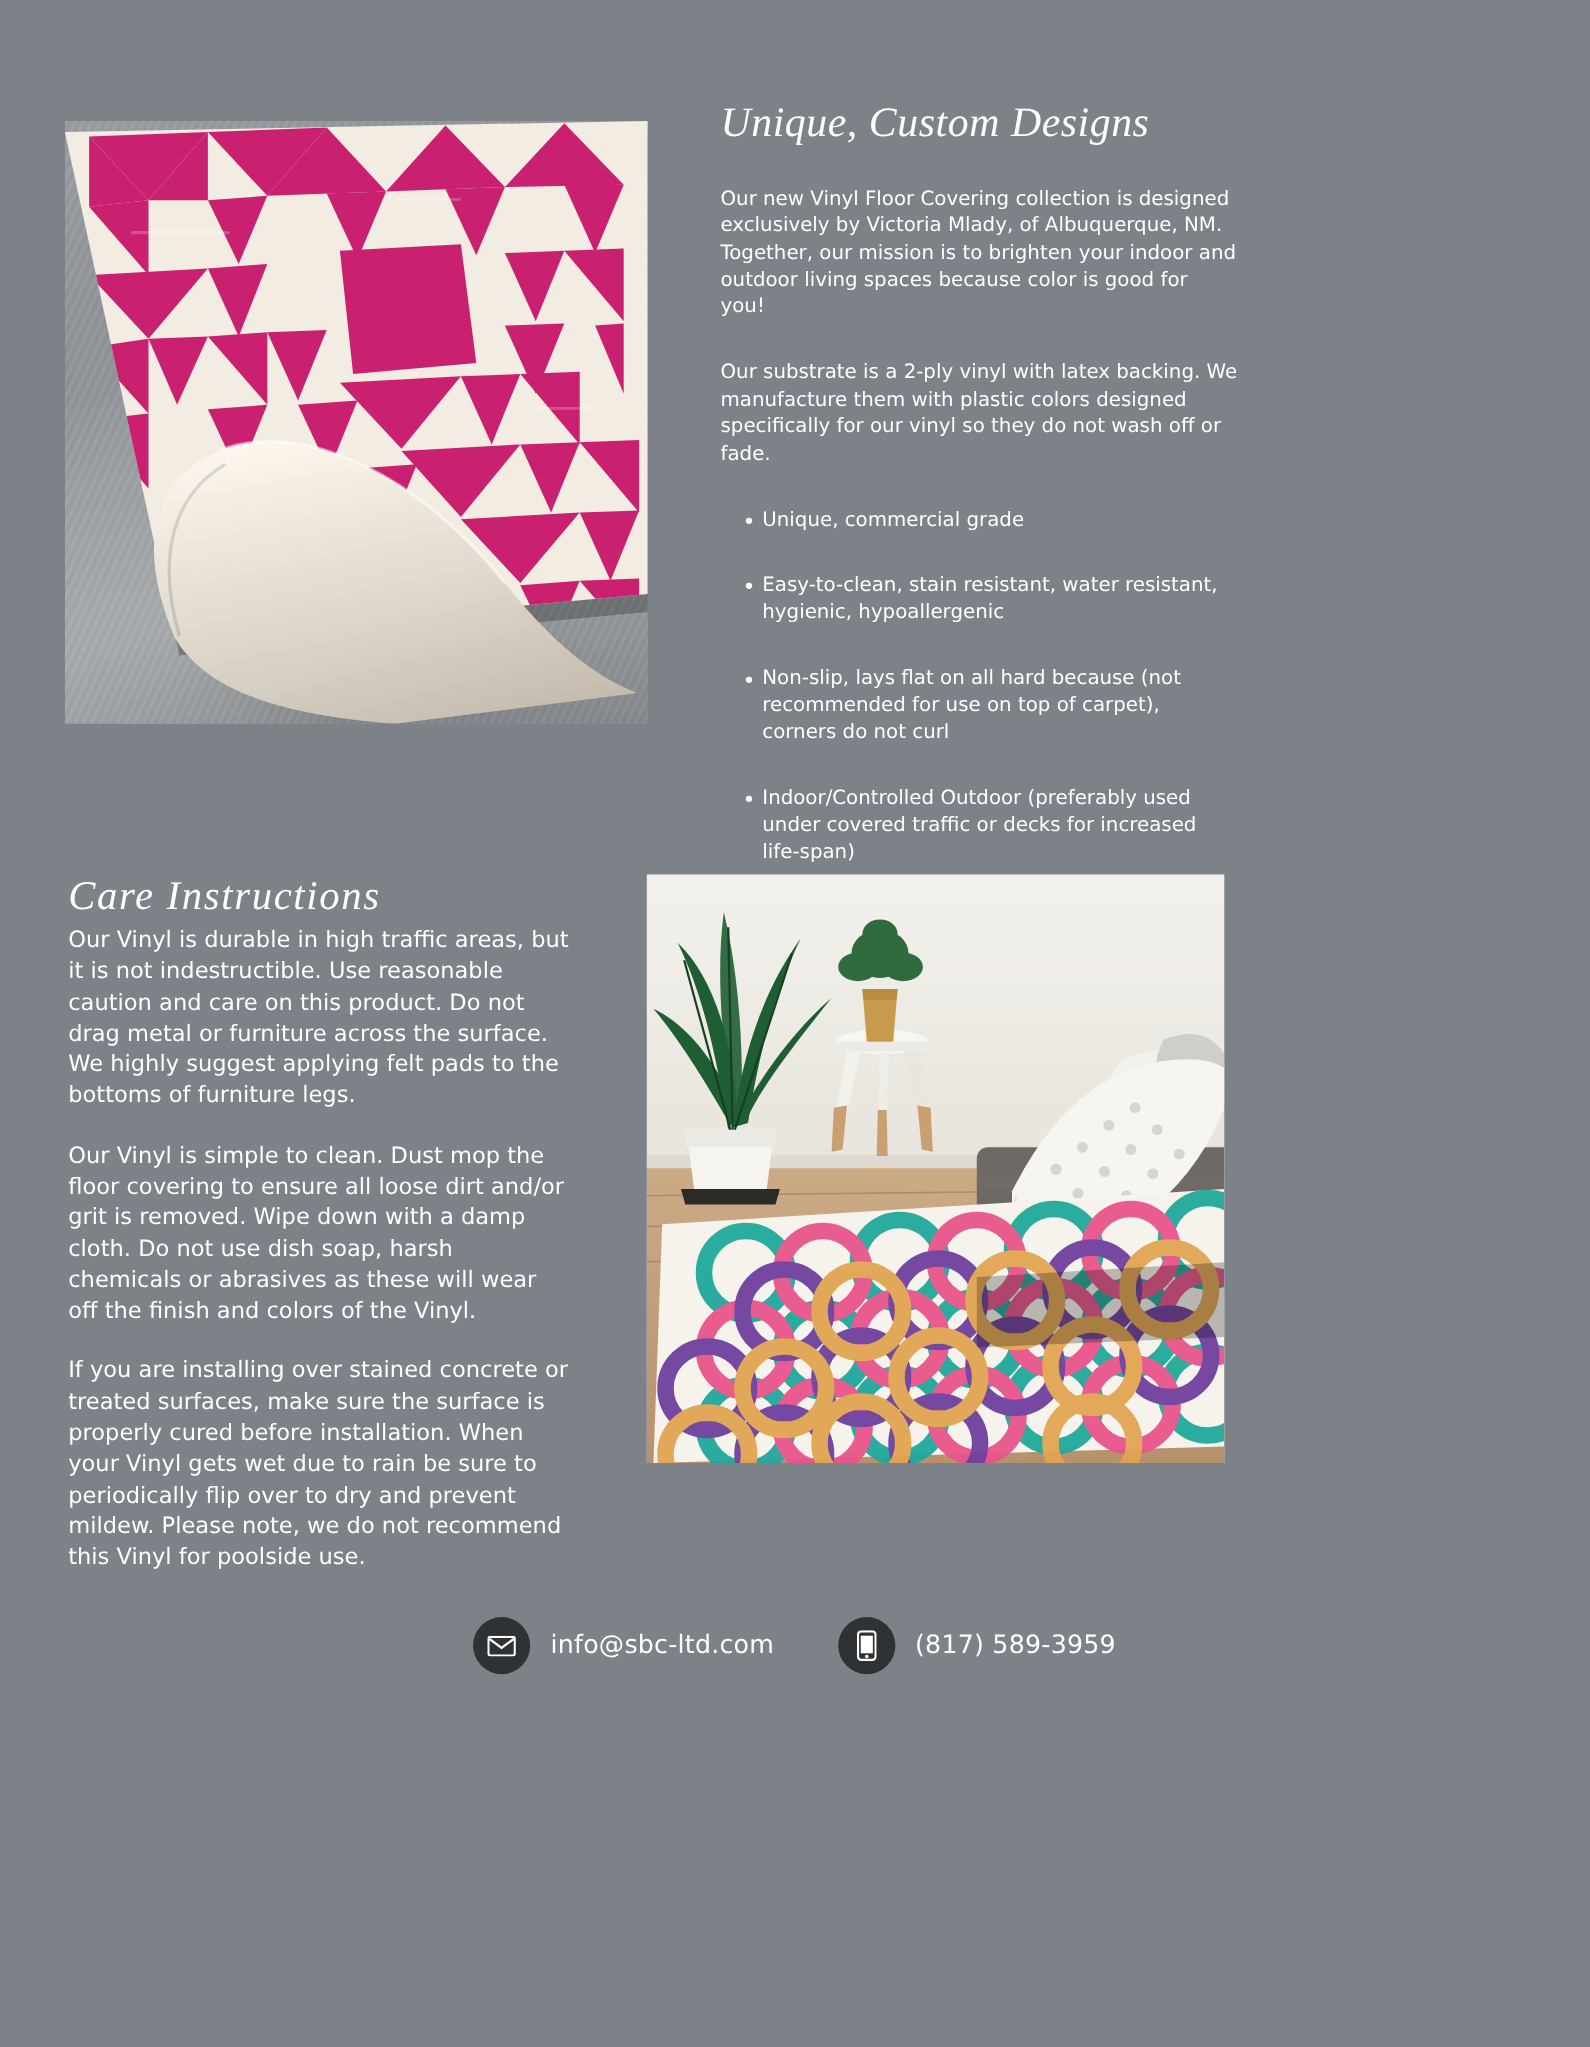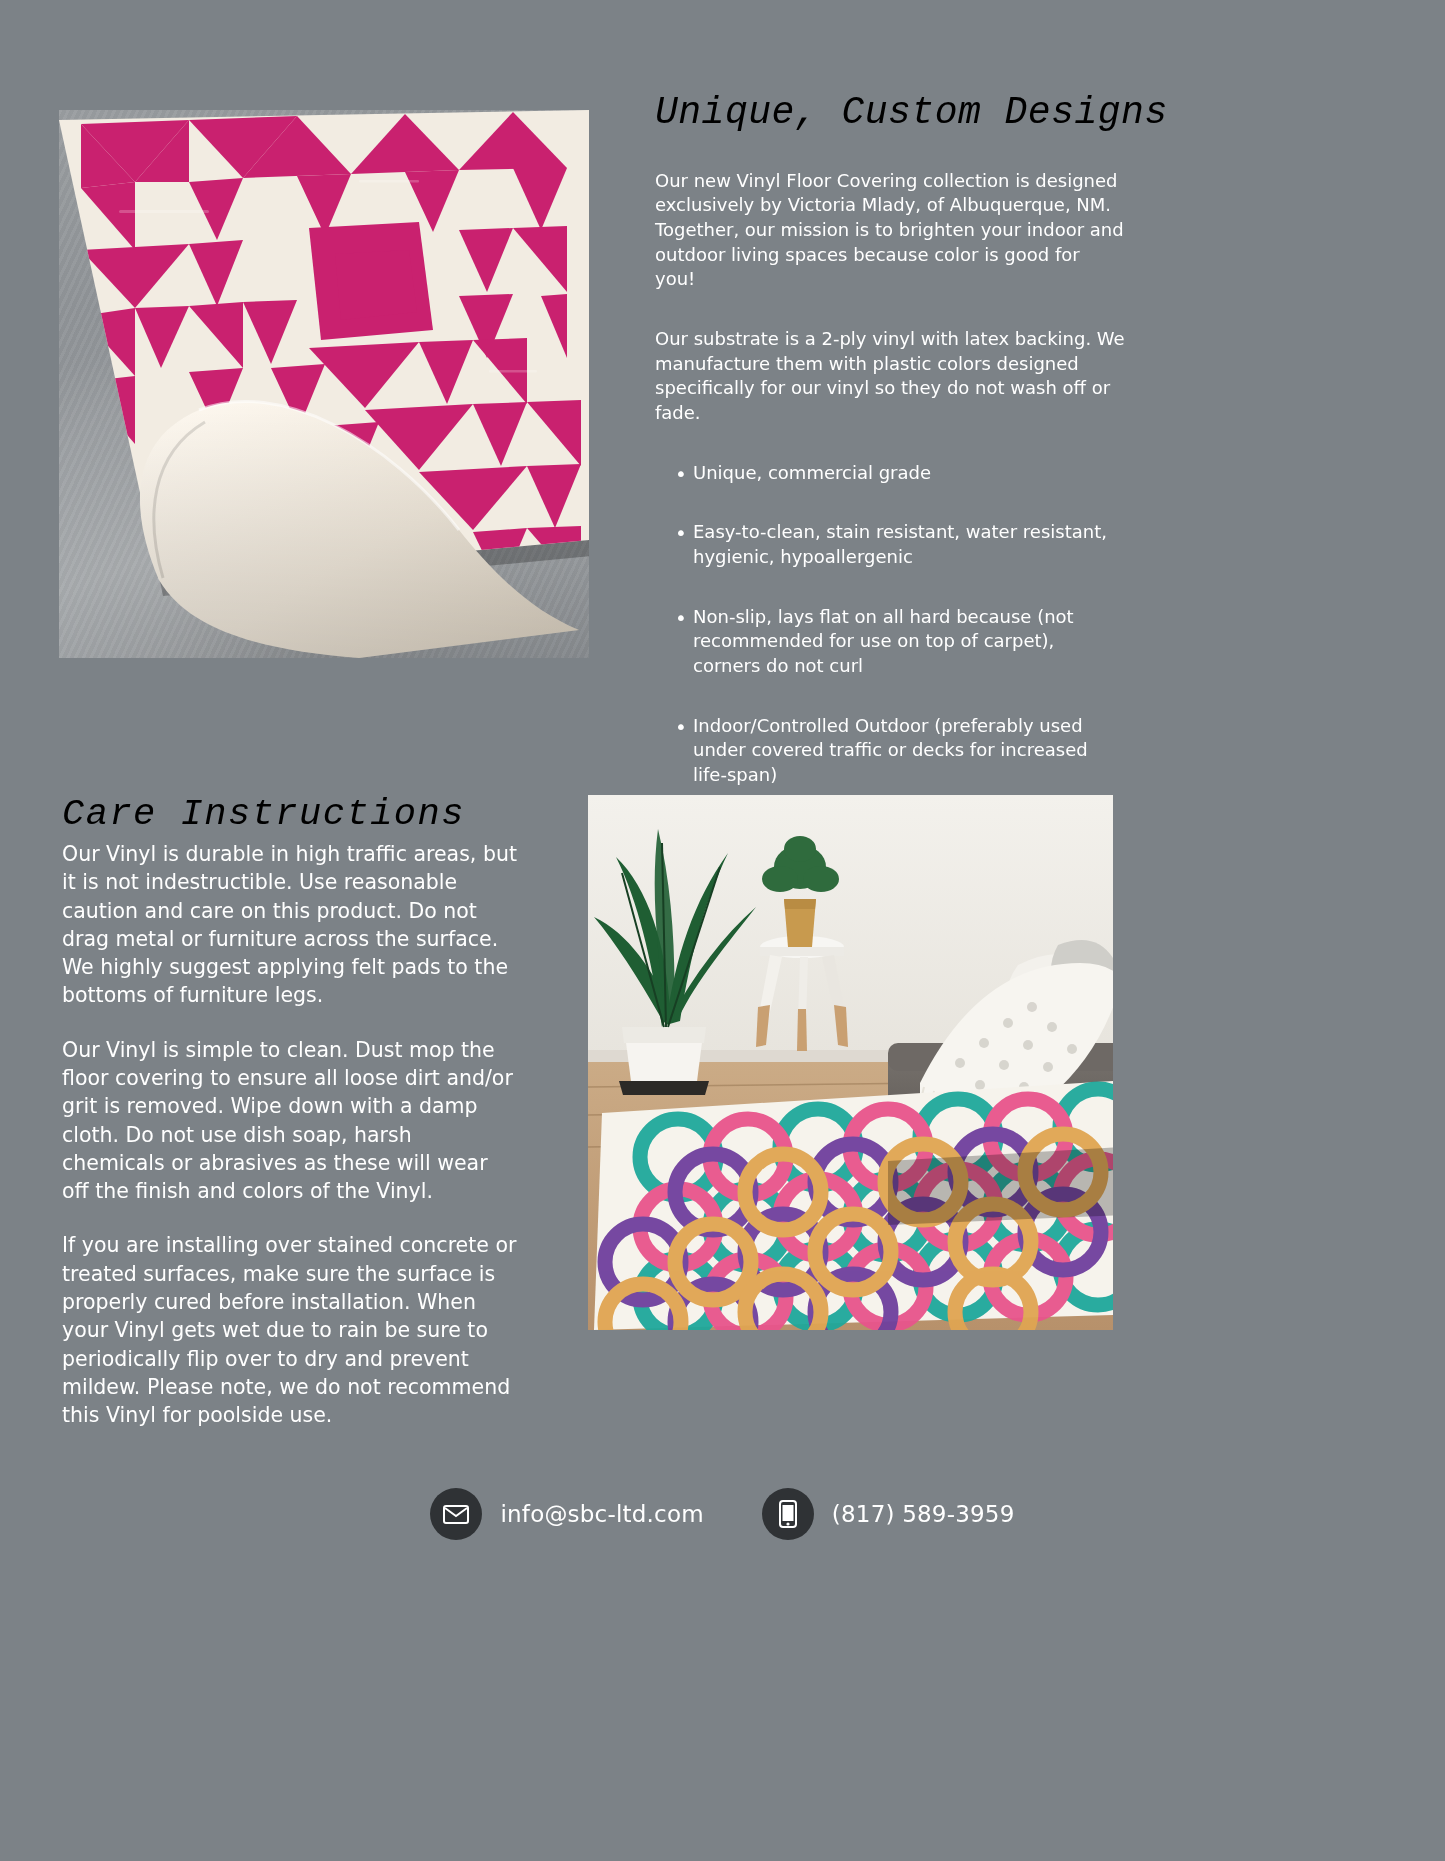--- a/index.html
+++ b/index.html
@@ -15,24 +15,24 @@
     overflow: hidden;
     position: relative;
   }
 
   
   .page {
     position: absolute;
     inset: 0;
   }
   .script-head {
-    font-family: Liberation Mono, monospace;
+    font-family: Liberation Serif, serif;
     font-style: italic;
     font-weight: 400;
-    color: #000000;
+    color: #ffffff;
     letter-spacing: 0.5px;
   }
   p {
     margin: 0 0 22px 0;
   }
 
   
   #mat-photo {
     position: absolute;
     left: 59px;
@@ -135,21 +135,21 @@
   #room-svg { position:absolute; left:0; top:0; }
 
   
   #footer {
     position: absolute;
     left: 0;
     right: 0;
     top: 1470px;
     height: 70px;
     display: flex;
-    align-items: flex-end;
+    align-items: flex-start;
     justify-content: center;
     gap: 58px;
   }
   .contact {
     display: flex;
     align-items: center;
     gap: 18px;
   }
   .badge {
     width: 52px;

